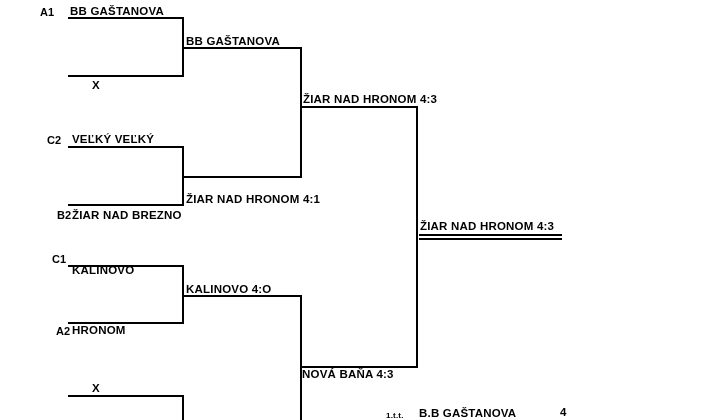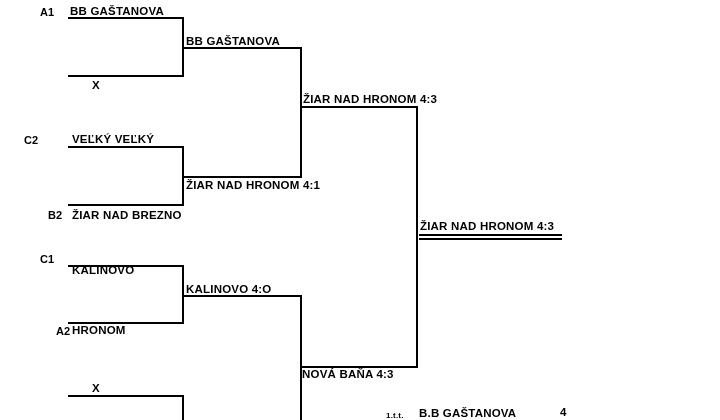--- a/index.html
+++ b/index.html
@@ -17,27 +17,27 @@
 </style>
 </head>
 <body>
 
 <div id="canvas">
 
   <div class="seed" style="left:40px;top:8px">A1</div>
   <div class="team" style="left:70px;top:5px">BB GAŠTANOVA</div>
   <div class="team" style="left:92px;top:79px">X</div>
 
-  <div class="seed" style="left:24px;top:136px">C2</div>
+  <div class="seed" style="left:47px;top:136px">C2</div>
   <div class="team" style="left:72px;top:133px">VEĽKÝ VEĽKÝ</div>
 
-  <div class="seed" style="left:48px;top:211px">B2</div>
+  <div class="seed" style="left:57px;top:211px">B2</div>
   <div class="team" style="left:72px;top:209px">ŽIAR NAD BREZNO</div>
 
-  <div class="seed" style="left:40px;top:255px">C1</div>
+  <div class="seed" style="left:52px;top:255px">C1</div>
   <div class="team" style="left:72px;top:264px">KALINOVO</div>
 
   <div class="seed" style="left:56px;top:327px">A2</div>
   <div class="team" style="left:72px;top:324px">HRONOM</div>
 
   <div class="team" style="left:92px;top:382px">X</div>
 
   <div class="hl" style="left:68px;top:17px;width:116px"></div>
   <div class="hl" style="left:68px;top:75px;width:116px"></div>
   <div class="vl" style="left:182px;top:17px;height:60px"></div>
@@ -50,21 +50,21 @@
   <div class="hl" style="left:68px;top:322px;width:116px"></div>
   <div class="vl" style="left:182px;top:265px;height:59px"></div>
 
   <div class="hl" style="left:68px;top:395px;width:116px"></div>
   <div class="vl" style="left:182px;top:395px;height:25px"></div>
 
   <div class="team" style="left:186px;top:35px">BB GAŠTANOVA</div>
   <div class="hl" style="left:184px;top:47px;width:118px"></div>
 
   <div class="hl" style="left:184px;top:176px;width:118px"></div>
-  <div class="team" style="left:186px;top:179px">ŽIAR NAD HRONOM 4:1</div>
+  <div class="team" style="left:186px;top:193px">ŽIAR NAD HRONOM 4:1</div>
   <div class="vl" style="left:300px;top:47px;height:131px"></div>
 
   <div class="team" style="left:186px;top:283px">KALINOVO 4:O</div>
   <div class="hl" style="left:184px;top:295px;width:118px"></div>
   <div class="vl" style="left:300px;top:295px;height:125px"></div>
 
   <div class="team" style="left:303px;top:93px">ŽIAR NAD HRONOM 4:3</div>
   <div class="hl" style="left:300px;top:106px;width:118px"></div>
 
   <div class="hl" style="left:300px;top:366px;width:118px"></div>

